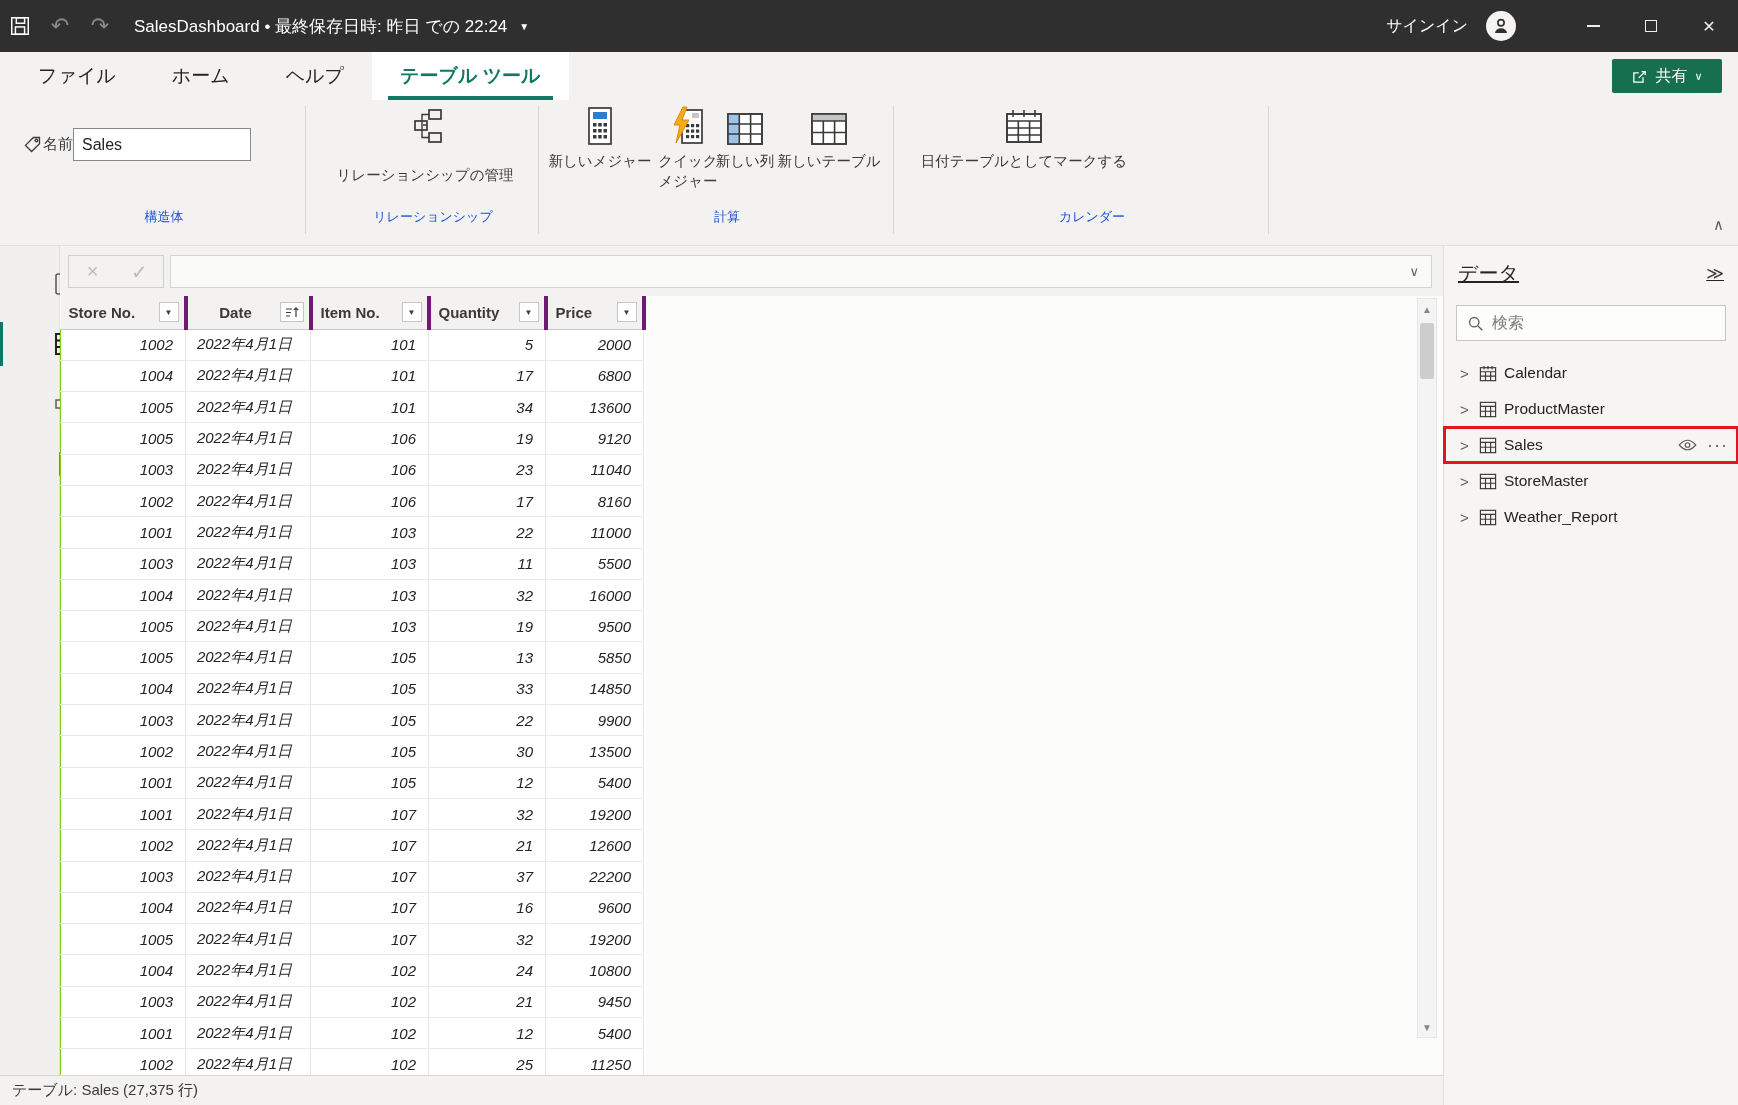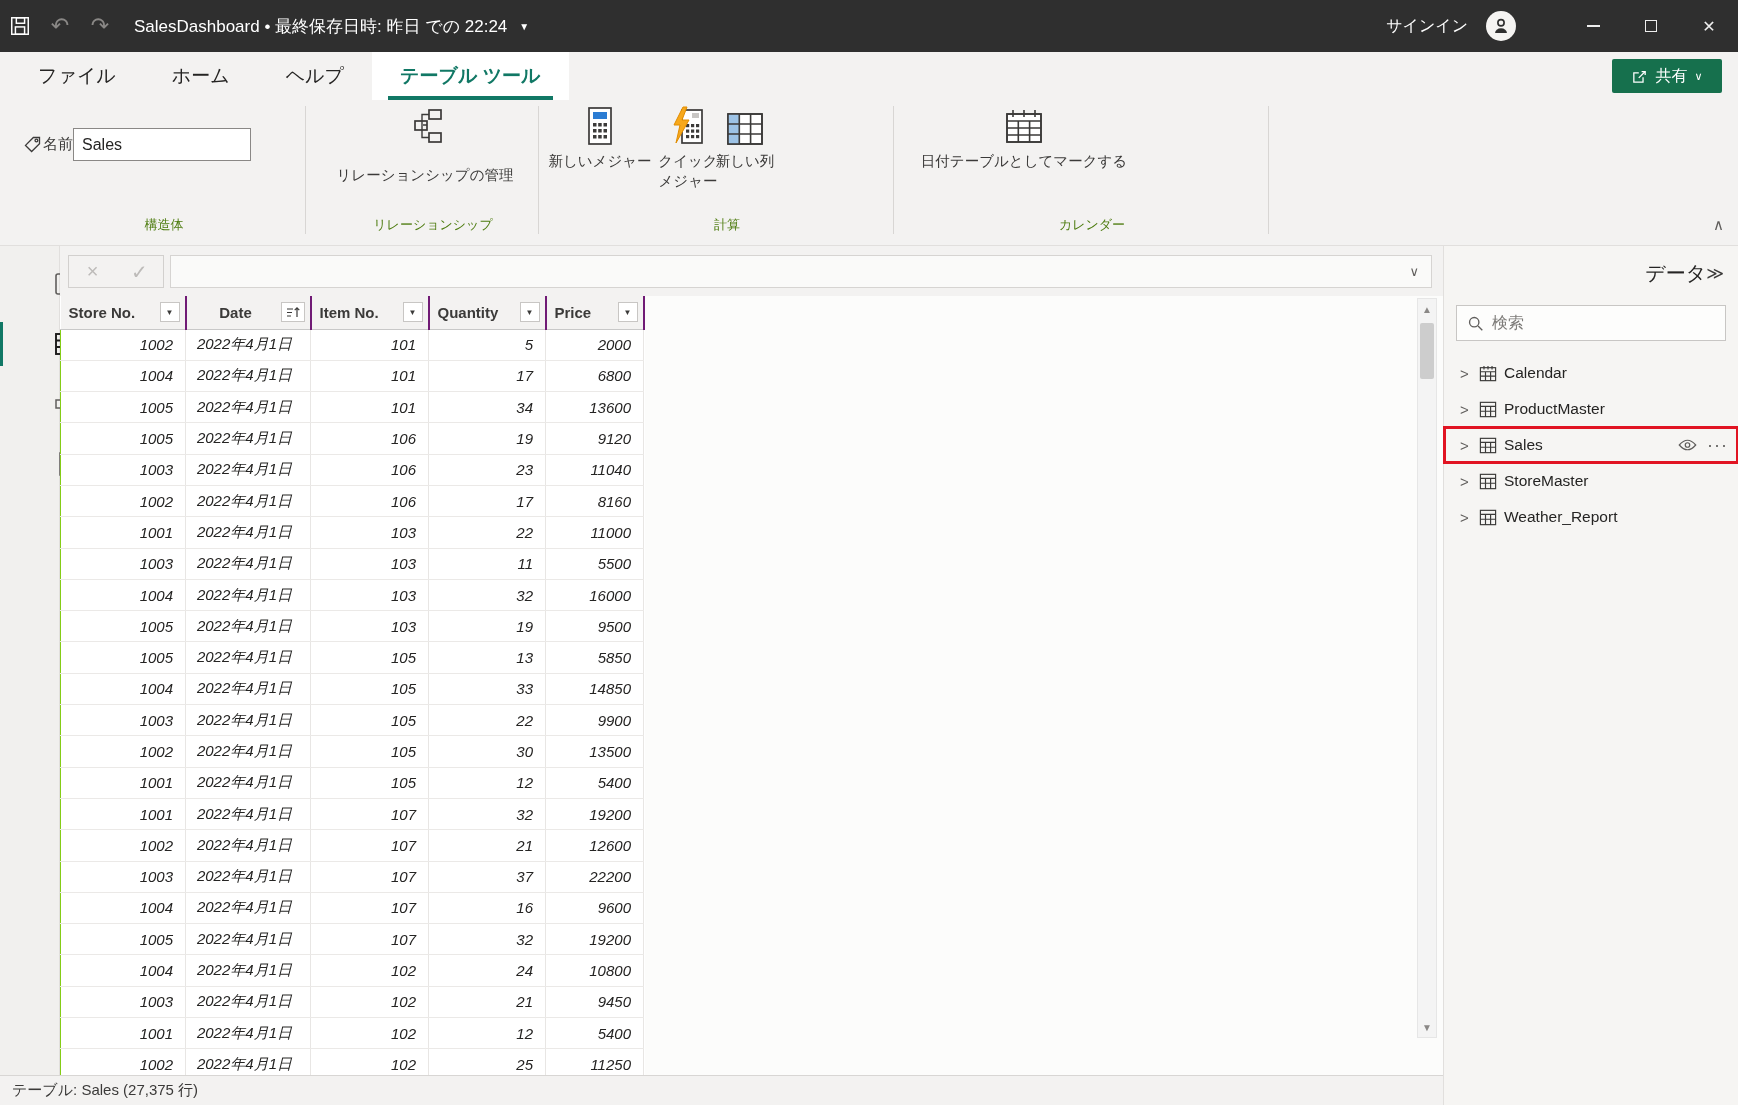--- a/index.html
+++ b/index.html
@@ -24,21 +24,21 @@
   .tab { padding:0 28px; display:flex; align-items:center; font-size:19px; color:#252423; position:relative; }
   .tab:first-child { margin-left:10px; }
   .tab.active { background:#fff; color:#117865; font-weight:bold; }
   .tab.active::after { content:""; position:absolute; left:16px; right:16px; bottom:0; height:4px; background:#117865; }
   .share-btn { position:absolute; right:16px; top:7px; width:110px; height:34px; background:#16704d; color:#fff; border:none; border-radius:2px; font-size:16px; display:flex; align-items:center; justify-content:center; gap:7px; font-family:inherit; }
   .share-caret { font-size:11px; }
 
   
   .ribbon { position:absolute; left:0; top:100px; width:1738px; height:146px; background:#f3f2f1; border-bottom:1px solid #e1dfdd; }
   .rb-divider { position:absolute; top:6px; width:1px; height:128px; background:#d8d6d4; }
-  .grp-label { position:absolute; top:116px; font-size:13px; color:#4d7c0f; text-align:center;padding-left:23px; }
+  .grp-label { position:absolute; top:108px; font-size:13px; color:#1d4ed8; text-align:center;padding-left:23px; }
   .name-group { position:absolute; left:22px; top:28px; display:flex; align-items:center; }
   .name-label { font-size:15px; color:#3b3a39; }
   .name-input { width:178px; height:33px; border:1px solid #8a8886; background:#fff; font-size:16px; padding:0 8px; font-family:inherit; color:#252423; }
   .rb-btn { position:absolute; top:4px; display:flex; flex-direction:column; align-items:center; gap:6px; font-size:14.5px; color:#3b3a39; text-align:center; line-height:1.35; }
   .rb-btn .ic { height:42px; display:flex; align-items:flex-end; justify-content:center; }
   .ribbon-collapse { position:absolute; right:14px; top:116px; font-size:15px; color:#605e5c; }
 
   
   .sidebar { position:absolute; left:0; top:246px; width:60px; height:829px; background:#f1f0ee; border-right:1px solid #e1dfdd; }
   .side-item { position:relative; width:80px; height:60px; display:flex; align-items:center; justify-content:flex-end; }
@@ -47,39 +47,39 @@
   
   .canvas { position:absolute; left:60px; top:246px; width:1383px; height:829px; background:#fcfcfb; }
   .fxbar { position:absolute; left:0; top:0; width:1383px; height:50px; background:#f3f2f1; }
   .fx-btns { position:absolute; left:8px; top:9px; width:96px; height:33px; border:1px solid #d2d0ce; display:flex; align-items:center; justify-content:space-around; background:#f3f2f1; }
   .fx-cancel,.fx-commit { font-size:20px; color:#bdbbb9; width:40px; text-align:center; }
   .fx-input { position:absolute; left:110px; top:9px; width:1262px; height:33px; border:1px solid #d6d4d2; background:#fafaf9; display:flex; align-items:center; justify-content:flex-end; padding-right:12px; }
   .fx-caret { color:#605e5c; font-size:13px; }
 
   table.grid { border-collapse:collapse; position:absolute; left:0; top:50px; table-layout:fixed; background:#fff; }
   .grid col.c1{width:125px}.grid col.c2{width:125px}.grid col.c3{width:118px}.grid col.c4{width:117px}.grid col.c5{width:98px}
-  .grid th { height:33px; background:#f3f2f1; border-right:2px solid #701a75; border-bottom:1px solid #c8c8c8; font-size:15px; color:#3b3a39; padding:0 5px 0 8px; }
+  .grid th { height:33px; background:#f3f2f1; border-right:4px solid #701a75; border-bottom:1px solid #c8c8c8; font-size:15px; color:#3b3a39; padding:0 5px 0 8px; }
   .grid th .th-inner { display:flex; align-items:center; justify-content:space-between; gap:4px; }
   .grid th .th-lbl { font-weight:bold; white-space:nowrap; }
   .grid th.c-date .th-lbl { flex:1; text-align:center; }
   .filter-box { width:20px; height:20px; border:1px solid #c8c6c4; background:#fff; display:flex; align-items:center; justify-content:center; flex:none; }
   .filter-box .caret { font-size:8px; color:#3b3a39; }
   .sort-box { width:24px; height:20px; border:1px solid #c8c6c4; background:#fff; display:flex; align-items:center; justify-content:center; flex:none; }
   .grid td { height:31.3px; border-right:1px solid #e8e6e4; border-bottom:1px solid #ebe9e7; font-size:15px; font-style:italic; color:#252423; text-align:right; padding-right:12px; white-space:nowrap; background:#fff; }
   .grid td:first-child { border-left:1px solid #84cc16; }
   .grid td.d { padding-right:18px; }
 
   .vscroll { position:absolute; right:6px; top:52px; width:20px; height:740px; background:#f4f4f4; border:1px solid #e6e6e6; display:flex; flex-direction:column; align-items:center; }
   .vs-arrow { height:20px; display:flex; align-items:center; justify-content:center; font-size:10px; color:#8a8886; width:100%; }
   .vs-thumb { width:14px; height:56px; background:#cdcdcd; border-radius:2px; margin-top:4px; }
   .vs-spacer { flex:1; }
 
   
   .datapane { position:absolute; left:1443px; top:246px; width:295px; height:859px; background:#f6f5f3; border-left:1px solid #e1dfdd; }
-  .dp-header { display:flex; align-items:center; justify-content:flex-end; padding:14px 14px 10px 14px; }
+  .dp-header { display:flex; align-items:center; justify-content:space-between; padding:14px 14px 10px 14px;text-decoration:underline; }
   .dp-title { font-size:20px; color:#252423; }
   .dp-collapse { font-size:17px; color:#3b3a39; }
   .dp-search { margin:8px 12px 14px 12px; height:36px; background:#fdfdfc; border:1px solid #c8c6c4; display:flex; align-items:center; padding:0 10px; gap:8px; }
   .dp-search .ph { color:#7d7b78; font-size:16px; }
   .tree { position:relative; }
   .tree-item { height:36px; display:flex; align-items:center; padding-left:16px; gap:7px; position:relative; }
   .tree-item .chev { color:#605e5c; font-size:15px; width:12px; }
   .tree-item .lbl { font-size:15.5px; color:#252423; }
   .tree-item.highlighted { outline:3px solid #e11422; outline-offset:-2px; }
   .hover-icons { position:absolute; right:10px; top:0; height:36px; display:flex; align-items:center; gap:10px; }
@@ -211,20 +211,31 @@
   <div class="rb-btn" style="left:714px;width:62px;">
     <span class="ic">
       <svg width="38" height="34" viewBox="0 0 38 34" fill="none" stroke="#3b3a39" stroke-width="1.6">
         <rect x="2" y="2" width="34" height="30" fill="#fff"></rect>
         <rect x="2" y="2" width="11.3" height="30" fill="#9dc3e6" stroke="none"></rect>
         <path d="M2 12 h34 M2 22 h34 M13.3 2 v30 M24.6 2 v30"></path>
         <rect x="2" y="2" width="34" height="30"></rect>
       </svg>
     </span>
     <span>新しい列</span>
+  </div>
+  <div class="rb-btn" style="left:772px;width:114px;">
+    <span class="ic">
+      <svg width="38" height="34" viewBox="0 0 38 34" fill="none" stroke="#3b3a39" stroke-width="1.6">
+        <rect x="2" y="2" width="34" height="30" fill="#fff"></rect>
+        <rect x="2" y="2" width="34" height="7" fill="#c8c6c4" stroke="none"></rect>
+        <path d="M2 9 h34 M2 20.5 h34 M13.3 9 v23 M24.6 9 v23"></path>
+        <rect x="2" y="2" width="34" height="30"></rect>
+      </svg>
+    </span>
+    <span>新しいテーブル</span>
   </div>
   <div class="grp-label" style="left:538px;width:355px;">計算</div>
 
   <div class="rb-divider" style="left:893px;"></div>
   <div class="rb-btn" style="left:900px;width:248px;">
     <span class="ic">
       <svg width="38" height="38" viewBox="0 0 38 38" fill="none" stroke="#3b3a39" stroke-width="1.6">
         <rect x="2" y="6" width="34" height="28" fill="#fff"></rect>
         <path d="M8 2 v7 M19 2 v7 M30 2 v7"></path>
         <path d="M2 13 h34 M2 20 h34 M2 27 h34 M13.3 13 v21 M24.6 13 v21"></path>

